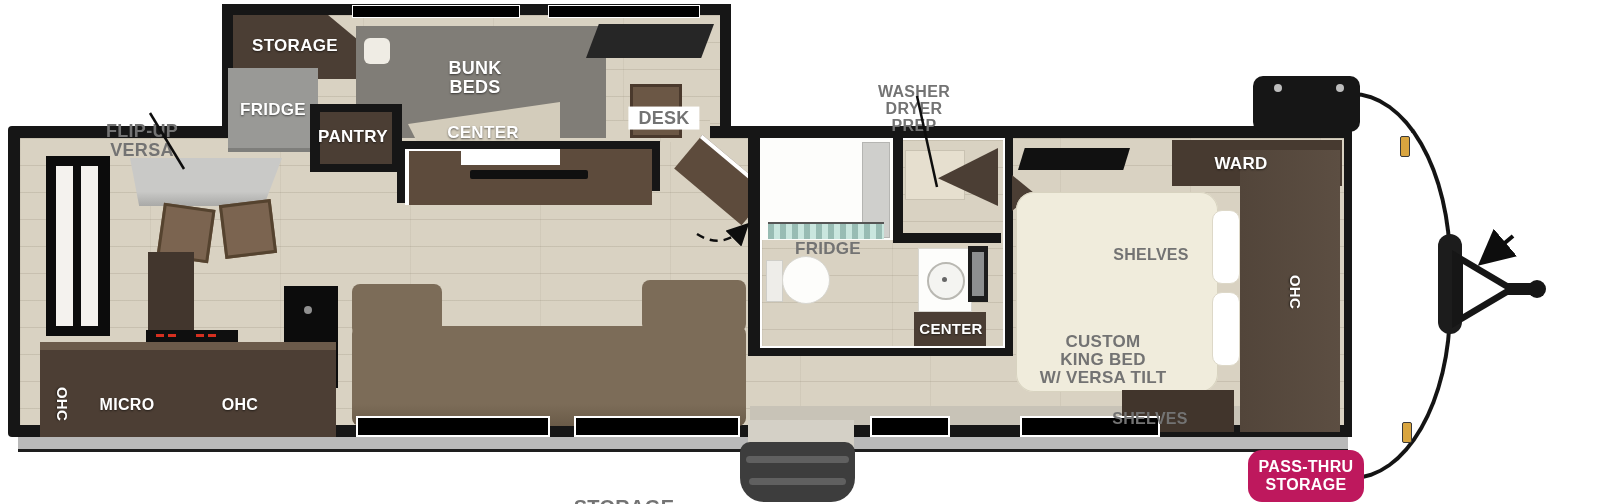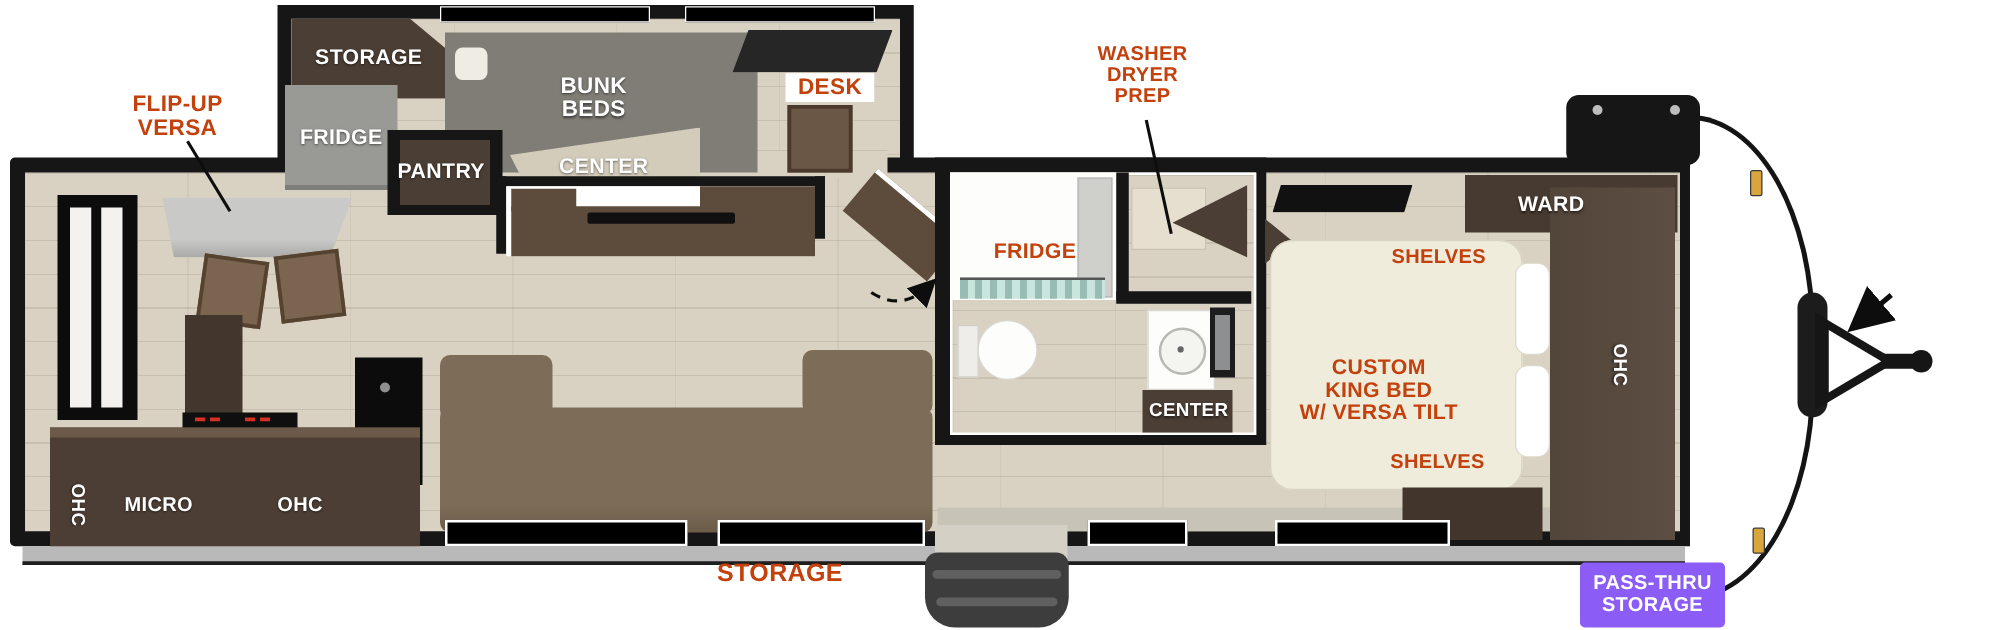--- a/index.html
+++ b/index.html
@@ -7,26 +7,26 @@
          font-family:"Liberation Sans", sans-serif;}
   .abs{position:absolute;}
   .floor{background:#d9d2c2;
          background-image:repeating-linear-gradient(180deg, rgba(110,100,80,.16) 0 1px, transparent 1px 27px),
                           repeating-linear-gradient(90deg, rgba(110,100,80,.08) 0 1px, transparent 1px 130px);}
   .wall{background:#161616;}
   .wood{background:#4b3e34;}
   .woodmid{background:#5d4b3c;}
   .lbl{position:absolute;transform:translate(-50%,-50%);font-weight:bold;white-space:pre-line;
        text-align:center;line-height:1.05;letter-spacing:.3px;z-index:40;}
-  .lbl.dark{color:#c2410c;}
+  .lbl.dark{color:#737373;margin-top:48px;}
   .lbl.light{color:#ffffff;text-shadow:0 1px 2px rgba(0,0,0,.55);}
   .rot90{transform:translate(-50%,-50%) rotate(90deg);}
   .badge{position:absolute;display:flex;align-items:center;justify-content:center;
-         background:#8b5cf6;color:#fff;font-weight:bold;white-space:pre-line;text-align:center;
-         border-radius:4px;line-height:1.1;z-index:45;letter-spacing:.3px;margin-left:16px;}
+         background:#be185d;color:#fff;font-weight:bold;white-space:pre-line;text-align:center;
+         border-radius:14px;line-height:1.1;z-index:45;letter-spacing:.3px;}
   svg.overlay{position:absolute;left:0;top:0;z-index:50;pointer-events:none;}
 </style>
 </head>
 <body>
 
 <div class="scene">
 
   <div class="abs wall" style="left:222px;top:4px;width:509px;height:140px;"></div>
   <div class="abs floor" style="left:233px;top:15px;width:487px;height:129px;"></div>
 

